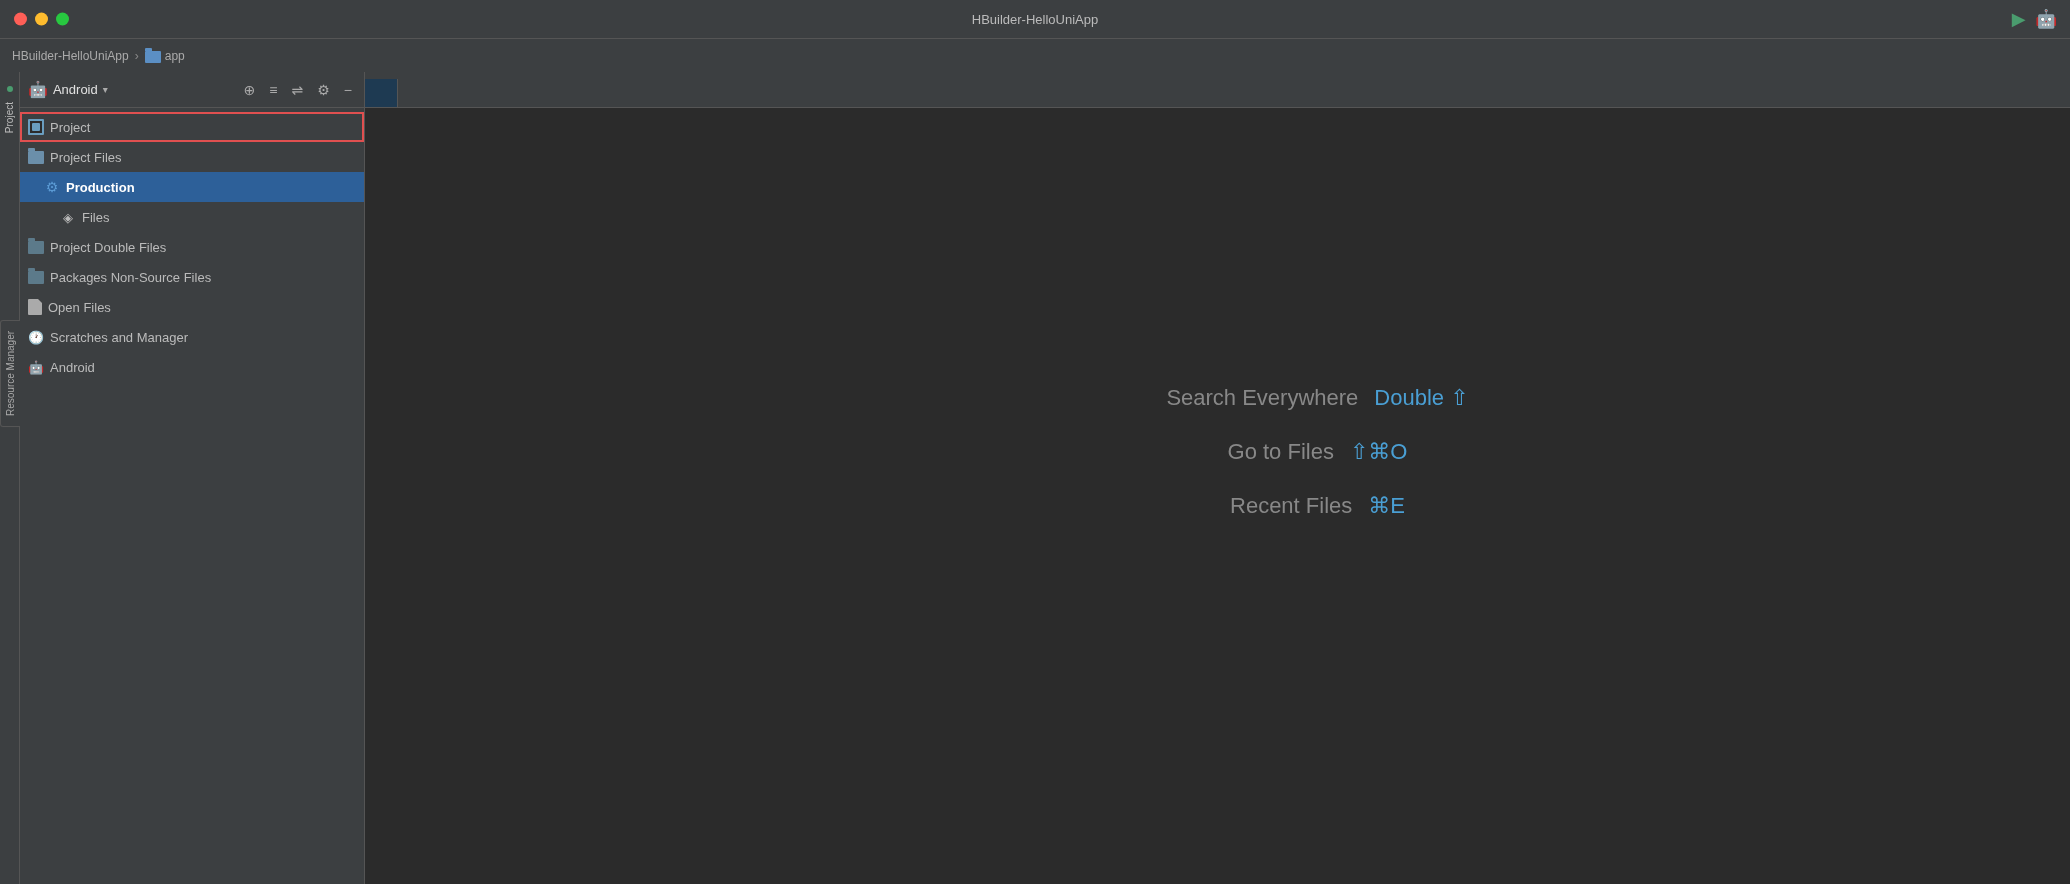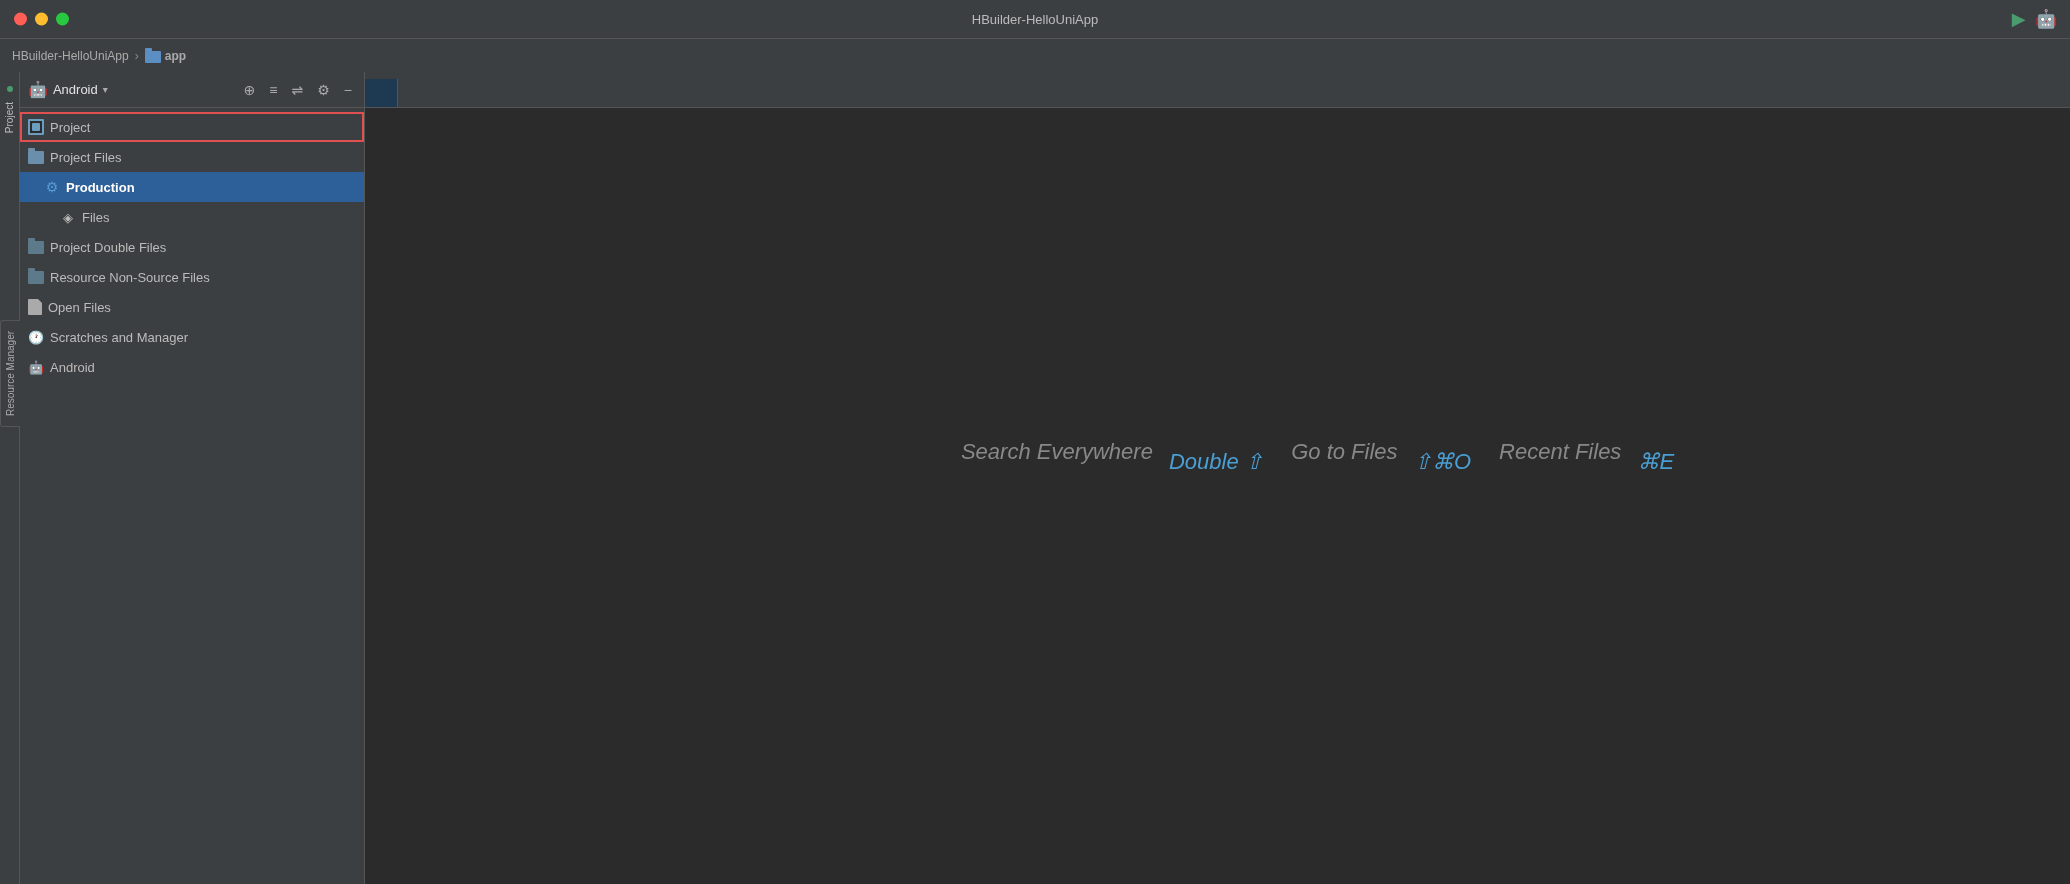--- a/index.html
+++ b/index.html
@@ -71,21 +71,20 @@
     .breadcrumb-sep {
       color: #888;
       font-size: 12px;
     }
     .breadcrumb-app {
       color: #aaaaaa;
       font-size: 12px;
       display: flex;
       align-items: flex-end;
       gap: 4px;
-      font-weight: bold;
     }
     .folder-icon-blue {
       width: 16px;
       height: 12px;
       background: #5b8fc4;
       border-radius: 1px;
       position: relative;
       display: inline-block;
     }
     .folder-icon-blue::before {
@@ -343,44 +342,42 @@
       align-items: center;
       color: #cccccc;
       font-size: 12px;
       cursor: pointer;
     }
 
     
     .content-hints {
       flex: 1;
       display: flex;
-      flex-direction: row;
+      flex-direction: column;
       align-items: center;
       justify-content: center;
       gap: 28px;
       padding-bottom: 88px;
       padding-left: 200px;
-      font-style: italic;
     }
     .hint-row {
       display: flex;
       align-items: center;
       gap: 16px;
       font-size: 22px;
     }
     .hint-label {
       color: #888888;
       font-size: 22px;
       font-weight: 400;
     }
     .hint-shortcut {
       color: #4a9fd4;
       font-size: 22px;
       font-weight: 400;
-      margin-top: 19px;
     }
   </style>
 </head>
 <body>
 
 <div class="title-bar">
   <div class="title-bar-buttons">
     <div class="tb-btn tb-close"></div>
     <div class="tb-btn tb-min"></div>
     <div class="tb-btn tb-max"></div>
@@ -449,21 +446,21 @@
         <span>Files</span>
       </div>
 
       <div class="tree-item">
         <div class="icon-folder-dark"></div>
         <span>Project Double Files</span>
       </div>
 
       <div class="tree-item">
         <div class="icon-folder-dark"></div>
-        <span>Resource Non-Source Files</span>
+        <span>Packages Non-Source Files</span>
       </div>
 
       <div class="tree-item">
         <div class="icon-file"></div>
         <span>Open Files</span>
       </div>
 
       <div class="tree-item">
         <div class="icon-clock">🕐</div>
         <span>Scratches and Manager</span>

